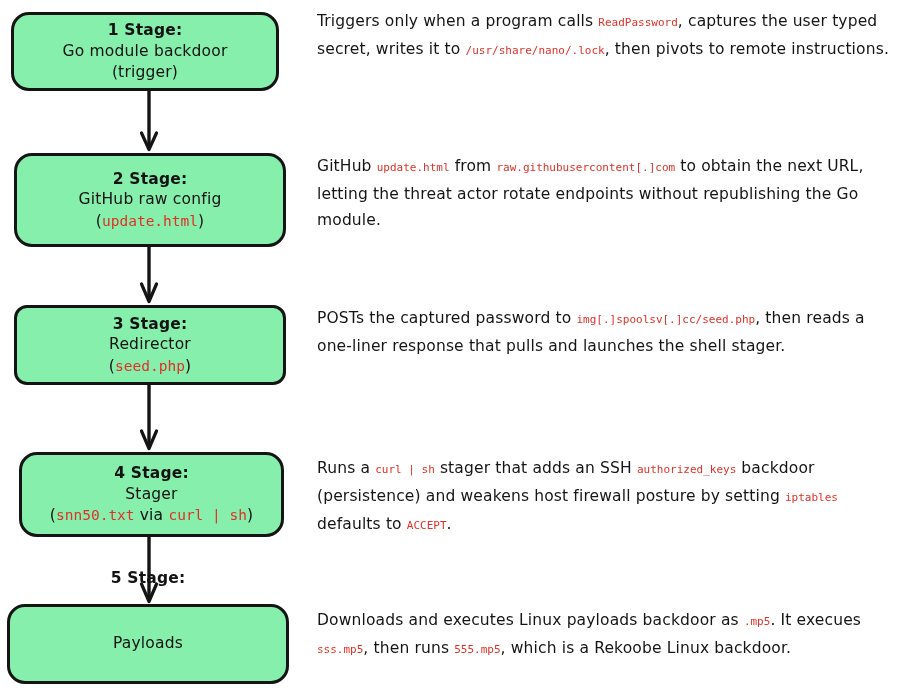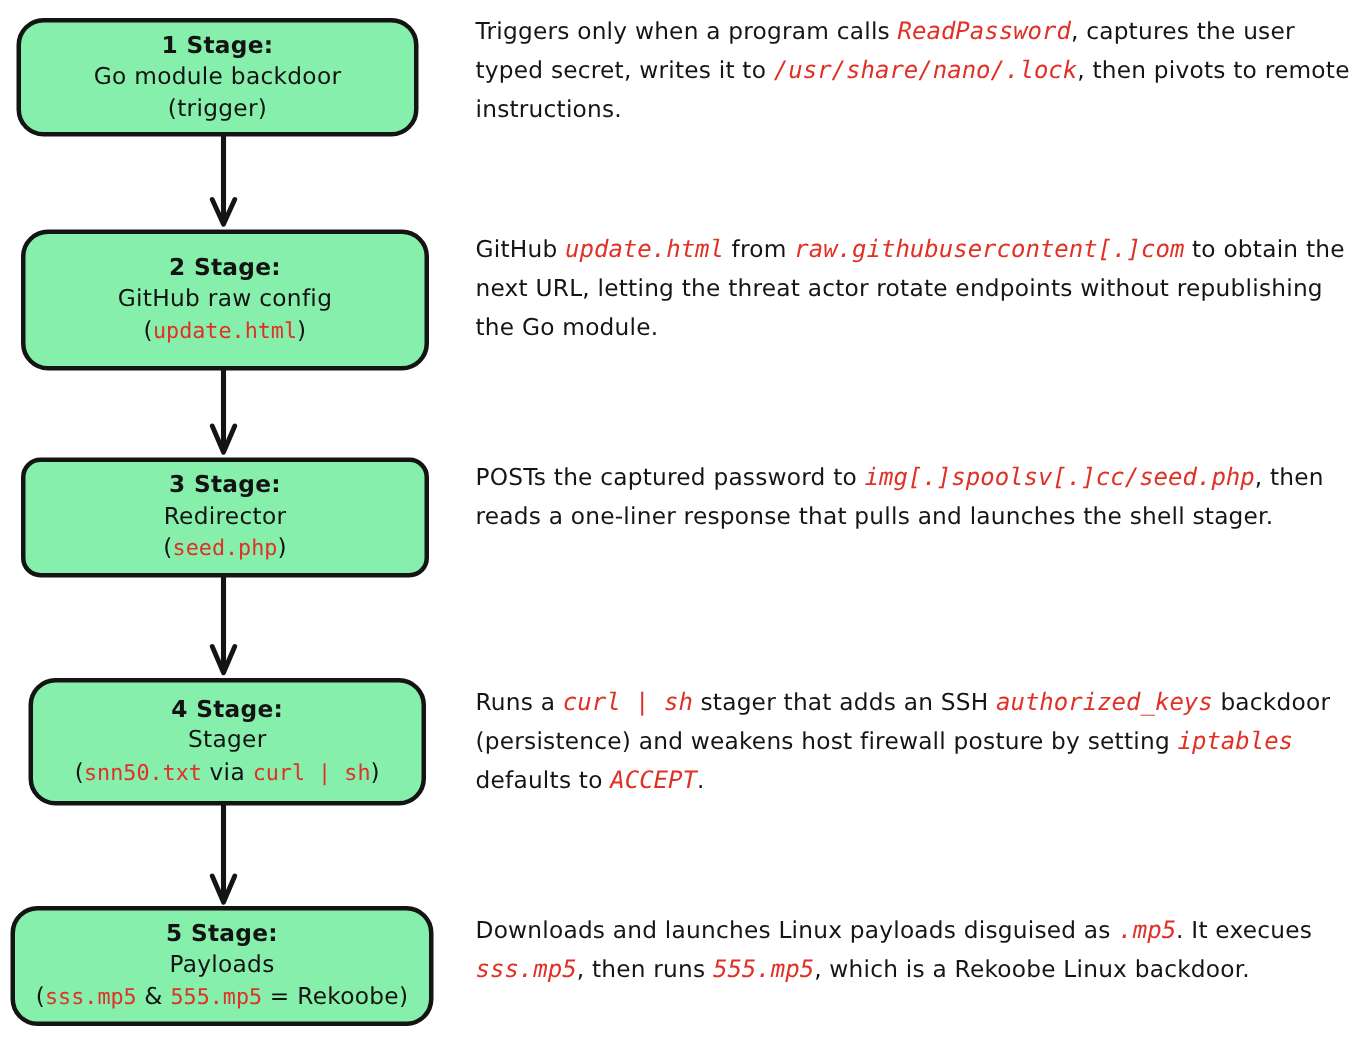--- a/index.html
+++ b/index.html
@@ -71,21 +71,21 @@
   .desc {
     position: absolute;
     left: 317px;
     width: 586px;
     font-size: 15.5px;
     line-height: 26px;
     color: #151515;
     letter-spacing: .15px;
     z-index: 2;
   }
-  .desc .mono { font-size: 16px; font-style: italic; }
+  .desc .mono { font-size: 11px; }
 </style>
 </head>
 <body>
 
 <div id="diagram">
 
   <div class="stage-box" style="left:11px; top:12px; width:268px; height:79px;">
     <span class="stage-line l1">1 Stage:</span>
     <span class="stage-line l2">Go module backdoor</span>
     <span class="stage-line l3"><span>(trigger)</span></span>
@@ -138,21 +138,21 @@
 
   <div class="connector" style="top:537px; height:68px;">
     <svg width="20" height="68" viewBox="0 0 20 68" aria-hidden="true">
       <path d="M10 0 L10 60" stroke="#141414" stroke-width="3.4" fill="none" stroke-linecap="round"></path>
       <path d="M2.5 47 L10 64.5 L17.5 47" stroke="#141414" stroke-width="3.2" fill="none" stroke-linecap="round" stroke-linejoin="round"></path>
     </svg>
   </div>
 
   <div class="desc" style="top:455px;"><span>Runs a </span><span class="mono red">curl | sh</span><span> stager that adds an SSH </span><span class="mono red">authorized_keys</span><span> backdoor (persistence) and weakens host firewall posture by setting </span><span class="mono red">iptables</span><span> defaults to </span><span class="mono red">ACCEPT</span><span>.</span></div>
 
-  <div class="stage-box" style="left:7px; top:604px; width:282px; height:80px;">
+  <div class="stage-box" style="left:7px; top:604px; width:282px; height:80px;gap:45px;">
     <span class="stage-line l1">5 Stage:</span>
     <span class="stage-line l2">Payloads</span>
     <span class="stage-line l3"><span>(</span><span class="mono red">sss.mp5</span><span> &amp; </span><span class="mono red">555.mp5</span><span> = Rekoobe)</span></span>
   </div>
 
-  <div class="desc" style="top:607px;"><span>Downloads and launches Linux payloads disguised as </span><span class="mono red">.mp5</span><span>. It execues </span><span class="mono red">sss.mp5</span><span>, then runs </span><span class="mono red">555.mp5</span><span>, which is a Rekoobe Linux backdoor.</span></div>
+  <div class="desc" style="top:607px;"><span>Downloads and executes Linux payloads backdoor as </span><span class="mono red">.mp5</span><span>. It execues </span><span class="mono red">sss.mp5</span><span>, then runs </span><span class="mono red">555.mp5</span><span>, which is a Rekoobe Linux backdoor.</span></div>
 
 </div>
 
 </body></html>

